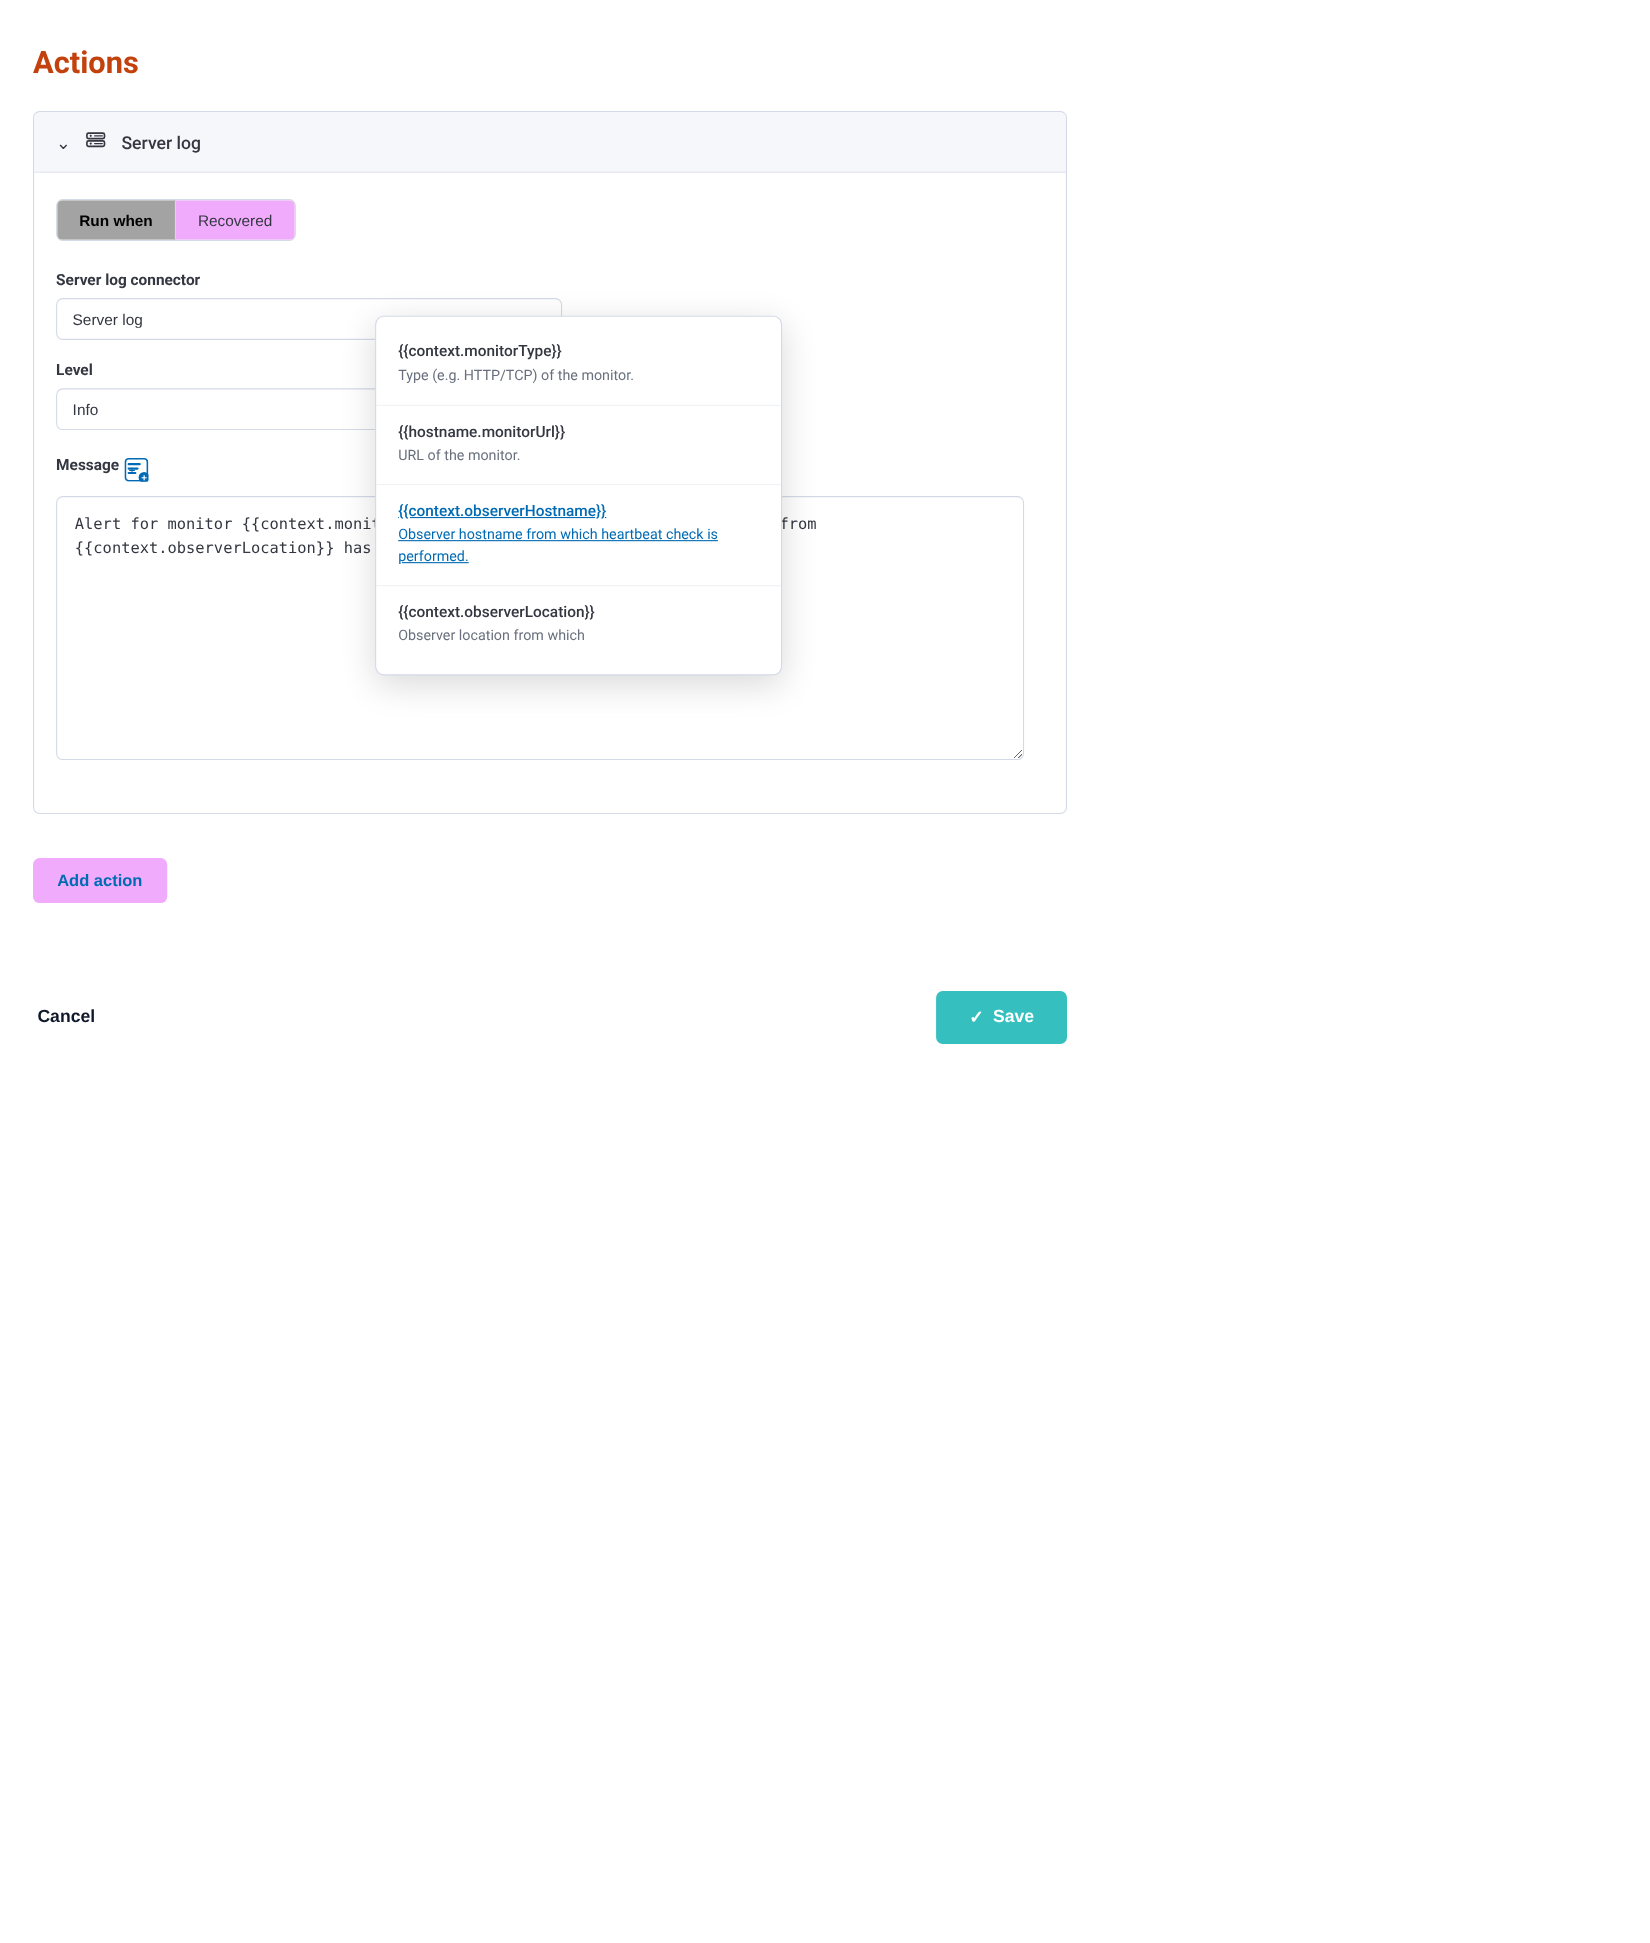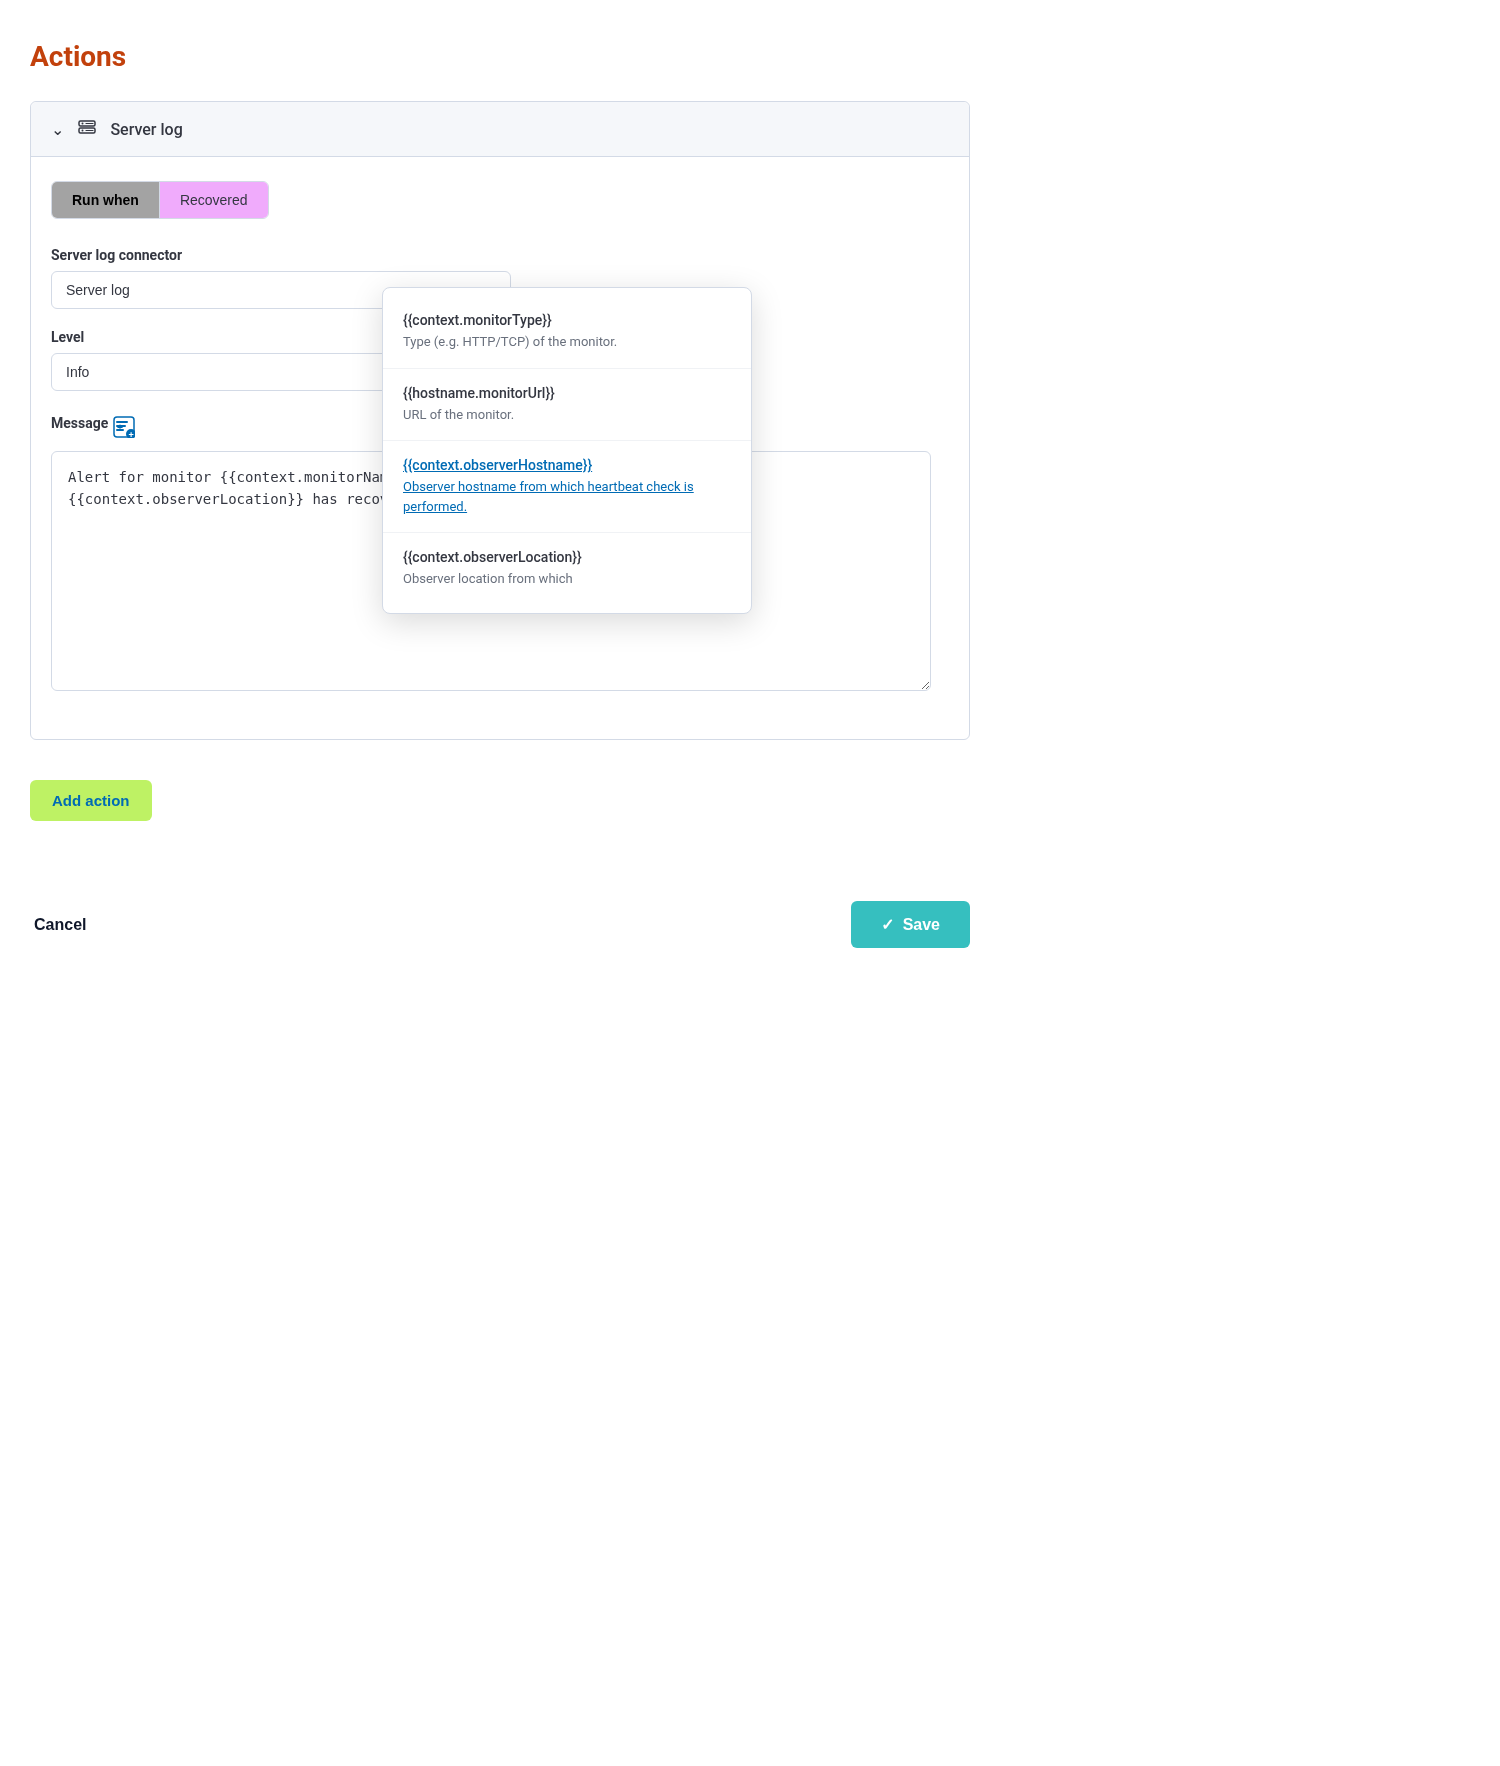--- a/index.html
+++ b/index.html
@@ -149,21 +149,21 @@
       height: 32px;
       display: flex;
       align-items: center;
       justify-content: center;
       cursor: pointer;
       color: #006bb4;
     }
 
     
     .add-action-btn {
-      background: #bef264;
+      background: #f0abfc;
       color: #006bb4;
       border: none;
       border-radius: 6px;
       padding: 12px 22px;
       font-size: 15px;
       font-weight: 600;
       cursor: pointer;
       margin-top: 10px;
       margin-bottom: 40px;
     }
@@ -206,21 +206,20 @@
       position: absolute;
       top: 130px;
       left: 310px;
       width: 370px;
       background: #fff;
       border: 1px solid #d3dae6;
       border-radius: 8px;
       box-shadow: 0 8px 32px rgba(0,0,0,0.15);
       z-index: 100;
       overflow: hidden;
-      margin-left: 41px;
     }
 
     .dropdown-scroll {
       max-height: 480px;
       overflow-y: auto;
       padding: 8px 0;
     }
 
     .dropdown-scroll::-webkit-scrollbar {
       width: 6px;

